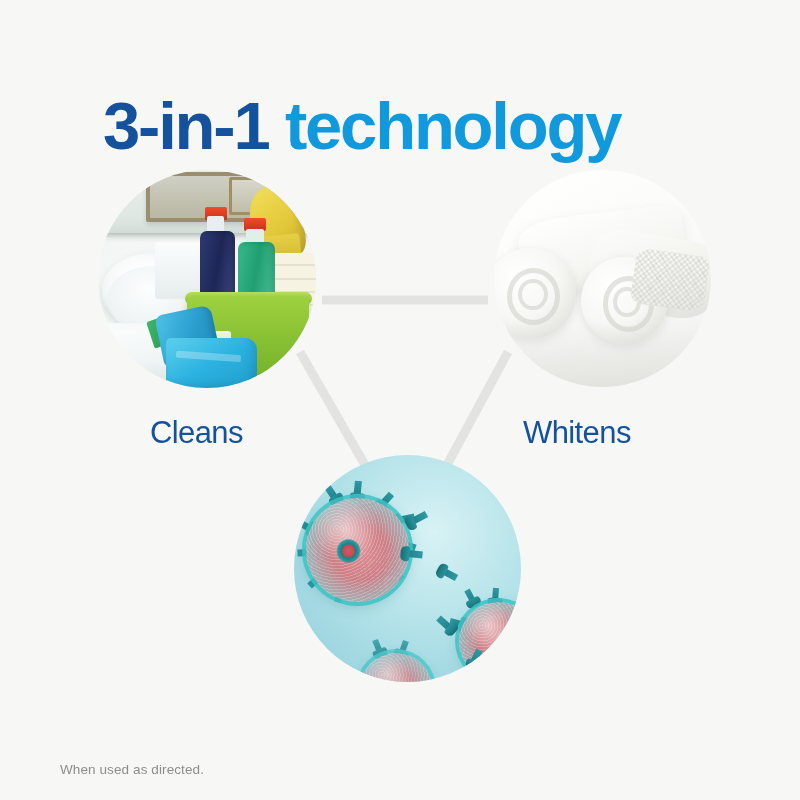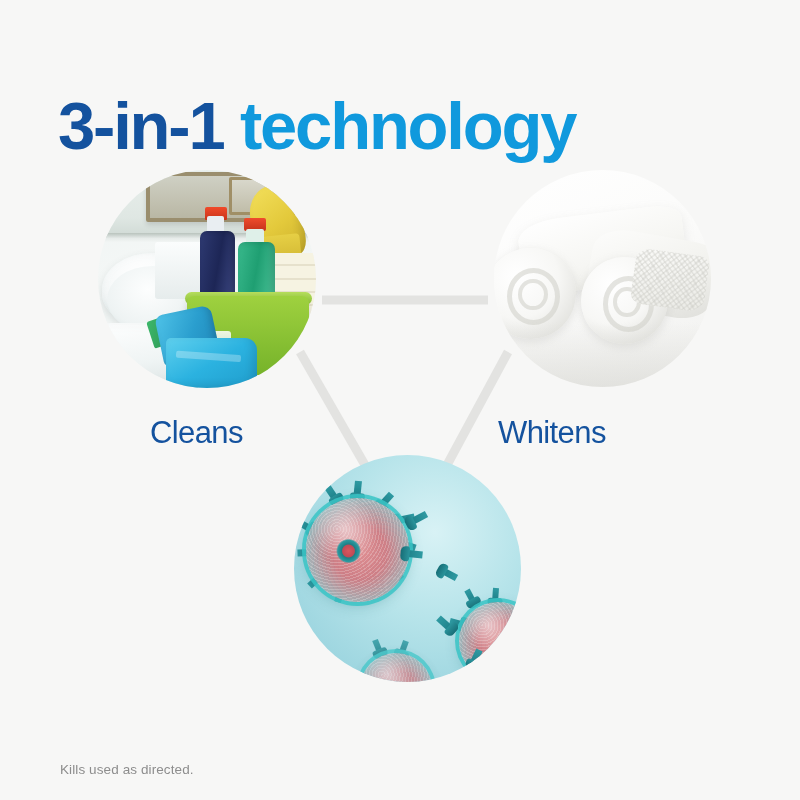--- a/index.html
+++ b/index.html
@@ -25,21 +25,21 @@
   .headline {
     position: absolute;
     left: 58px;
     top: 47px;
     font-size: 67px;
     font-weight: bold;
     letter-spacing: -2.2px;
     line-height: 1;
     white-space: nowrap;
   }
-  .headline .part-a { color: #14529e; }
+  .headline .part-a { color: #14529e; margin-left: 45px; }
   .headline .part-b { color: #1099dd; }
 
   
   .connectors {
     position: absolute;
     left: 0; top: 0;
     width: 800px; height: 800px;
     pointer-events: none;
   }
 
@@ -293,21 +293,21 @@
 
   
   .label {
     position: absolute;
     color: #14529e;
     font-weight: normal;
     white-space: nowrap;
     letter-spacing: -.6px;
   }
   .label-clean  { left: 150px; top: 415px; font-size: 31px; }
-  .label-white  { left: 498px; top: 415px; font-size: 31px; }
+  .label-white  { left: 523px; top: 415px; font-size: 31px; }
   .label-germs  { left: 232px; top: 713px; font-size: 31px; }
 
   .footnote {
     position: absolute;
     left: 60px; top: 762px;
     color: #8d8d8d;
     font-size: 13.5px;
     letter-spacing: .1px;
   }
 </style>
@@ -414,15 +414,15 @@
       </div>
 
       <div class="spike" style="left:62%; top:72%; width:7px; height:17px; transform:rotate(-48deg);"></div>
       <div class="spike" style="left:70%; top:54%; width:7px; height:16px; transform:rotate(118deg);"></div>
       <div class="spike" style="left:57%; top:26%; width:7px; height:18px; transform:rotate(62deg);"></div>
       <div class="spike" style="left:55%; top:44%; width:7px; height:17px; transform:rotate(96deg);"></div>
       <div class="spike" style="left:80%; top:86%; width:7px; height:16px; transform:rotate(26deg);"></div>
     </div>
   </div>
 
-  <div class="footnote">Kills used as directed.</div>
+  <div class="footnote">When used as directed.</div>
 
 </div>
 
 </body></html>

